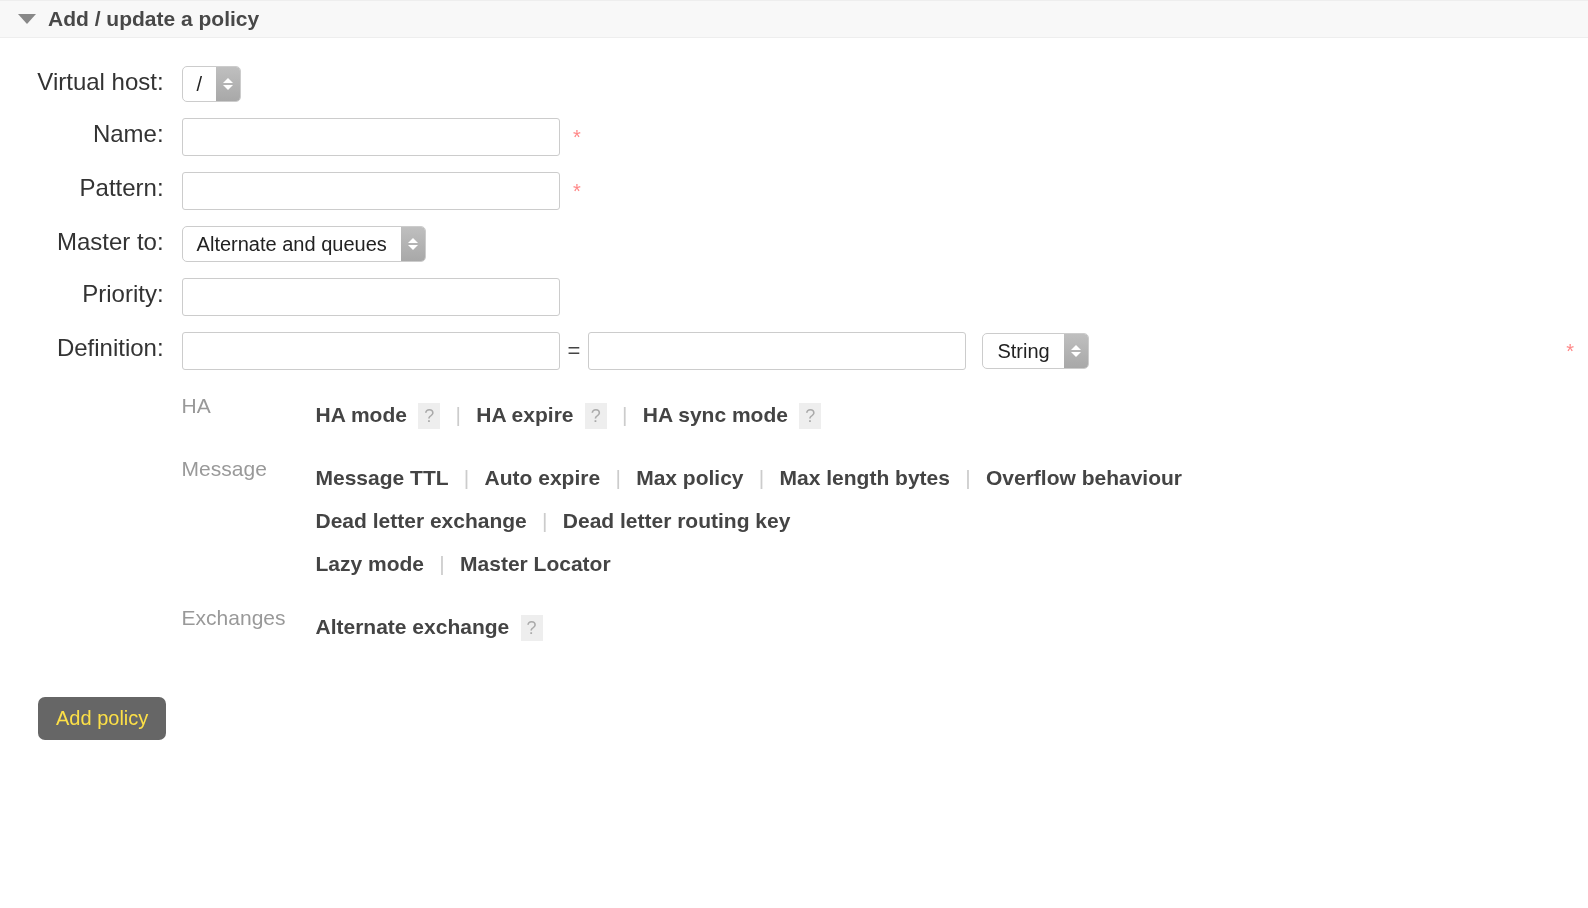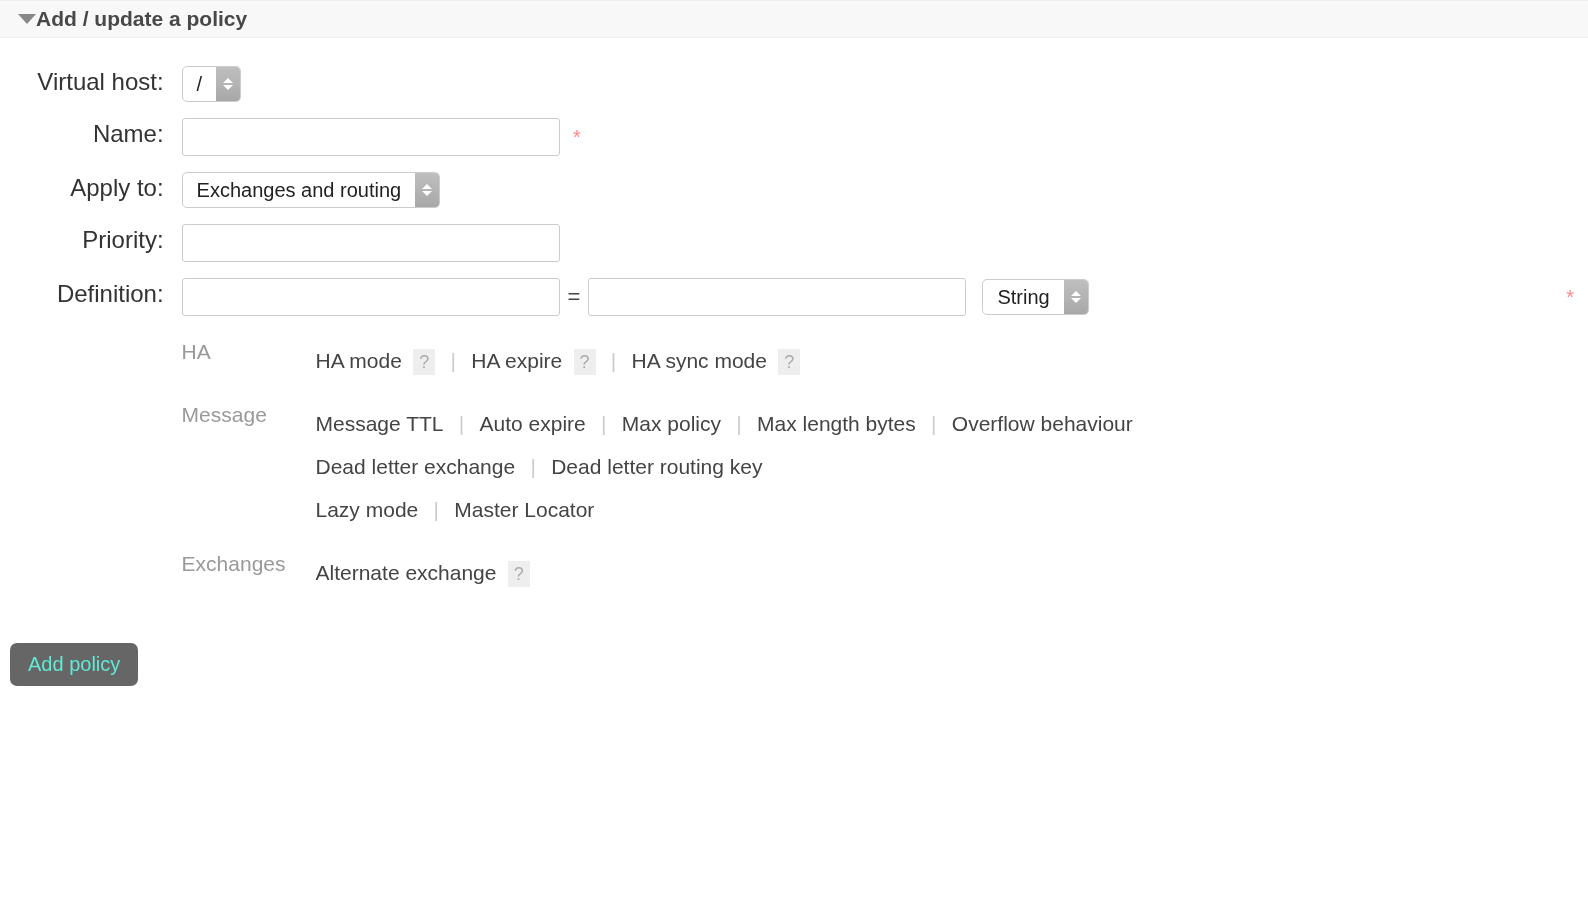--- a/index.html
+++ b/index.html
@@ -15,21 +15,21 @@
     background: #f8f8f8;
     border: 1px solid #eee;
     border-left: none;
     border-right: none;
     padding: 6px 10px 6px 18px;
     font-weight: bold;
     color: #484848;
     font-size: 21px;
     display: flex;
     align-items: center;
-    gap: 0;
+    gap: 12px;
     cursor: pointer;
   }
   .triangle {
     display: inline-block;
     width: 0; height: 0;
     border-left: 9px solid transparent;
     border-right: 9px solid transparent;
     border-top: 10px solid #888;
   }
   .form-body {
@@ -111,21 +111,21 @@
   .shortcut-block { margin-top: 14px; }
   table.shortcuts { border-collapse: collapse; }
   table.shortcuts td { padding: 10px 0; vertical-align: top; }
   table.shortcuts td.cat {
     color: #999;
     font-size: 21px;
     padding-right: 30px;
     white-space: nowrap;
   }
   .sc-item {
-    font-weight: normal;
+    font-weight: bold;
     color: #444;
     font-size: 21px;
     cursor: pointer;
     display: inline-block;
   }
   .sep {
     color: #ccc;
     font-size: 21px;
     padding: 0 10px;
     display:inline-block;
@@ -140,26 +140,27 @@
     font-size:18px;
     margin-left:6px;
     cursor:pointer;
     vertical-align: baseline;
   }
   .sc-line { line-height: 42px; }
 
   .submit-btn {
     margin-top: 30px;
     background:#666;
-    color:#5eead4;
+    color:#fde047;
     border:none;
     border-radius:7px;
     font-size:20px;
     padding:10px 18px;
     cursor:pointer;
+    margin-left:28px;
   }
 </style>
 </head>
 <body>
 
 <div class="section-header">
   <span class="triangle"></span>
   <span>Add / update a policy</span>
 </div>
 
@@ -179,24 +180,31 @@
         </td>
       </tr>
       <tr>
         <th>Name:</th>
         <td>
           <input type="text" class="input-wide" value="" style="">
           <span class="mand">*</span>
         </td>
       </tr>
       <tr>
-        <th>Apply to:</th>
+        <th>Pattern:</th>
+        <td>
+          <input type="text" class="input-wide" value="" style="">
+          <span class="mand">*</span>
+        </td>
+      </tr>
+      <tr>
+        <th>Master to:</th>
         <td>
           <div class="select-wrap">
-            <span class="sel-text">Exchanges and routing</span>
+            <span class="sel-text">Alternate and queues</span>
             <span class="sel-btn">
               <span class="chev up"></span>
                 <span class="chev down"></span>
             </span>
           </div>
         </td>
       </tr>
       <tr>
         <th>Priority:</th>
         <td>

